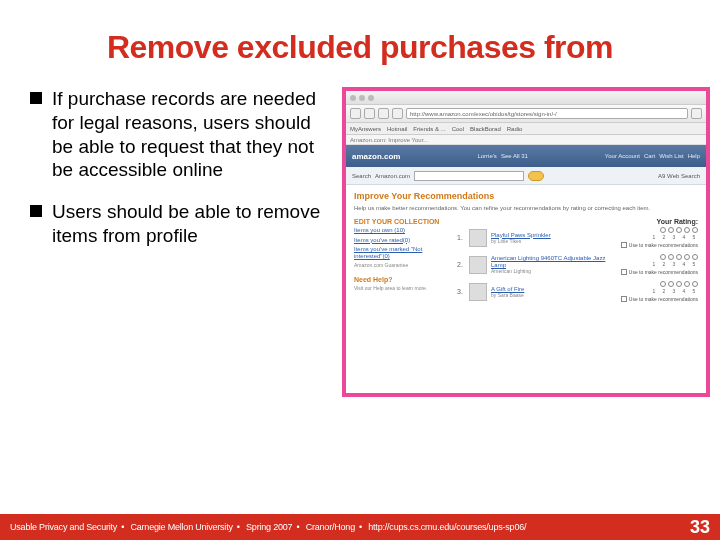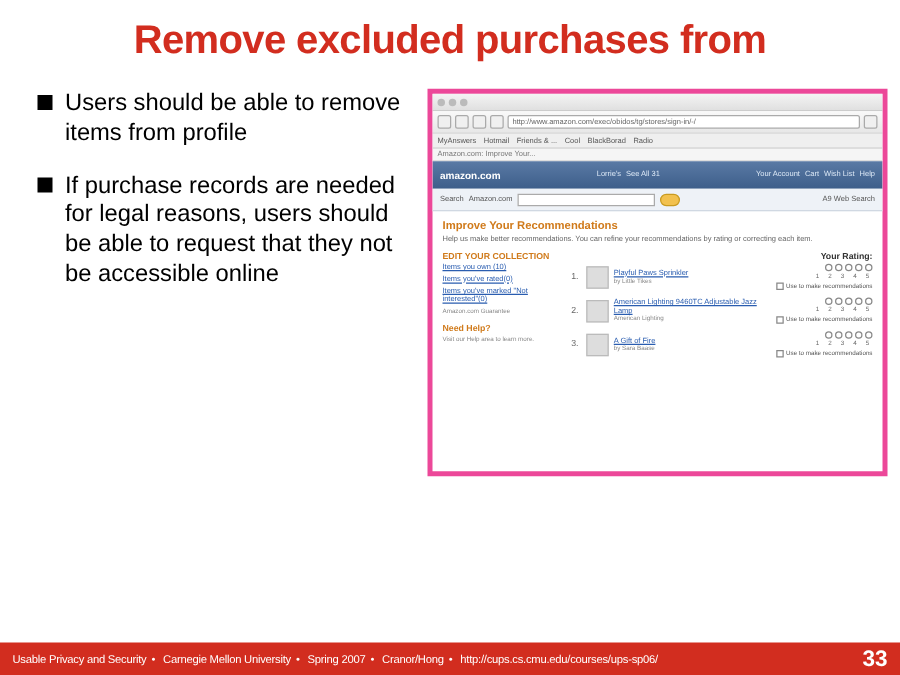--- a/index.html
+++ b/index.html
@@ -12,20 +12,21 @@
     overflow: hidden;
   }
   .title {
     text-align: center;
     color: #d22d1f;
     font-weight: 700;
     font-size: 32px;
     line-height: 1.1;
     padding: 14px 30px 4px;
     letter-spacing: -0.5px;
+    margin-top: 16px;
   }
   .body-wrap {
     display: flex;
     padding: 18px 10px 0 30px;
     gap: 12px;
   }
   .text-col {
     width: 300px;
   }
   .bullet-item {
@@ -135,25 +136,25 @@
 <body>
 
 <h1 class="title">
   <span>Remove excluded purchases from</span><br>
 </h1>
 
 <div class="body-wrap">
   <div class="text-col">
     <div class="bullet-item">
       <div class="bullet-marker"></div>
-      <div class="bullet-text">Users should be able to remove items from profile</div>
+      <div class="bullet-text">If purchase records are needed for legal reasons, users should be able to request that they not be accessible online</div>
     </div>
     <div class="bullet-item">
       <div class="bullet-marker"></div>
-      <div class="bullet-text">If purchase records are needed for legal reasons, users should be able to request that they not be accessible online</div>
+      <div class="bullet-text">Users should be able to remove items from profile</div>
     </div>
   </div>
 
   <div class="img-col">
     <div class="mock-browser">
       <div class="mb-tabbar">
         <div class="dot"></div>
         <div class="dot"></div>
         <div class="dot"></div>
       </div>

